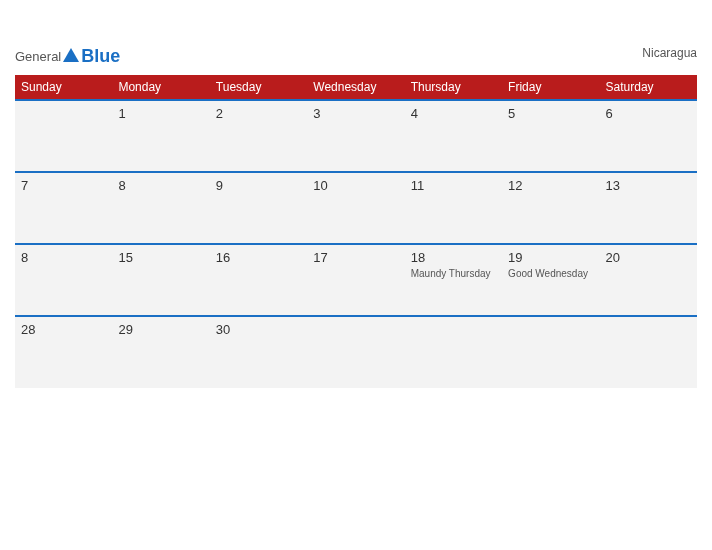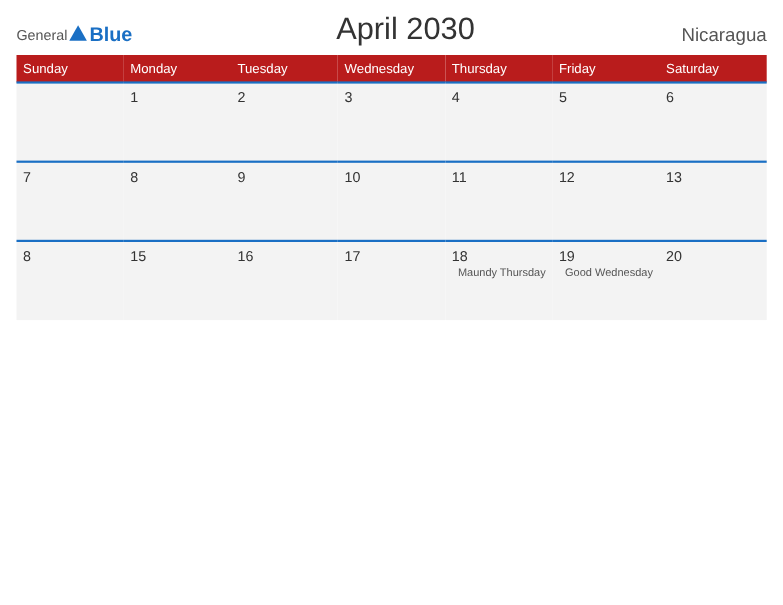--- a/index.html
+++ b/index.html
@@ -12,22 +12,23 @@
     }
     .calendar-container {
       width: 712px;
       height: 550px;
       background: #fff;
       padding: 10px 15px 10px 15px;
     }
     .header {
       display: flex;
       justify-content: space-between;
-      align-items: flex-end;
+      align-items: flex-start;
       margin-bottom: 8px;
+      margin-top: 36px;
     }
     .logo {
       display: flex;
       align-items: center;
       font-size: 13px;
     }
     .logo-text-general {
       color: #555;
       font-size: 13px;
       font-weight: normal;
@@ -49,21 +50,21 @@
       top: -2px;
     }
     .month-title {
       font-size: 28px;
       color: #333;
       font-weight: normal;
       text-align: center;
       flex: 1;
     }
     .country {
-      font-size: 17px;
+      font-size: 12px;
       color: #555;
       text-align: right;
       min-width: 80px;
     }
     .calendar-table {
       width: 100%;
       border-collapse: collapse;
     }
     .calendar-table thead tr th {
       background-color: #b91c1c;
@@ -94,34 +95,32 @@
       display: block;
       font-size: 13px;
       color: #333;
       margin-bottom: 2px;
     }
     .holiday-name {
       display: block;
       font-size: 10px;
       color: #555;
       line-height: 1.3;
-      text-align: right;
     }
   </style>
 </head>
 <body>
 
 <div class="calendar-container">
   <div class="header">
     <div class="logo">
       <span class="logo-text-general">General</span>
       <div class="logo-triangle"></div>
       <span class="logo-text-blue">Blue</span>
     </div>
-    <div class="month-title">April 2030</div>
     <div class="country">Nicaragua</div>
   </div>
 
   <table class="calendar-table">
     <thead>
       <tr>
         <th>Sunday</th>
         <th>Monday</th>
         <th>Tuesday</th>
         <th>Wednesday</th>
@@ -193,15 +192,30 @@
             <span class="holiday-name">Maundy Thursday</span>
           </td>
           <td>
             <span class="day-number">19</span>
             <span class="holiday-name">Good Wednesday</span>
           </td>
           <td>
             <span class="day-number">20</span>
           </td>
         </tr>
+        <tr>
+          <td>
+            <span class="day-number">28</span>
+          </td>
+          <td>
+            <span class="day-number">29</span>
+          </td>
+          <td>
+            <span class="day-number">30</span>
+          </td>
+          <td class="empty"></td>
+          <td class="empty"></td>
+          <td class="empty"></td>
+          <td class="empty"></td>
+        </tr>
       </tbody>
   </table>
 </div>
 
 </body></html>

